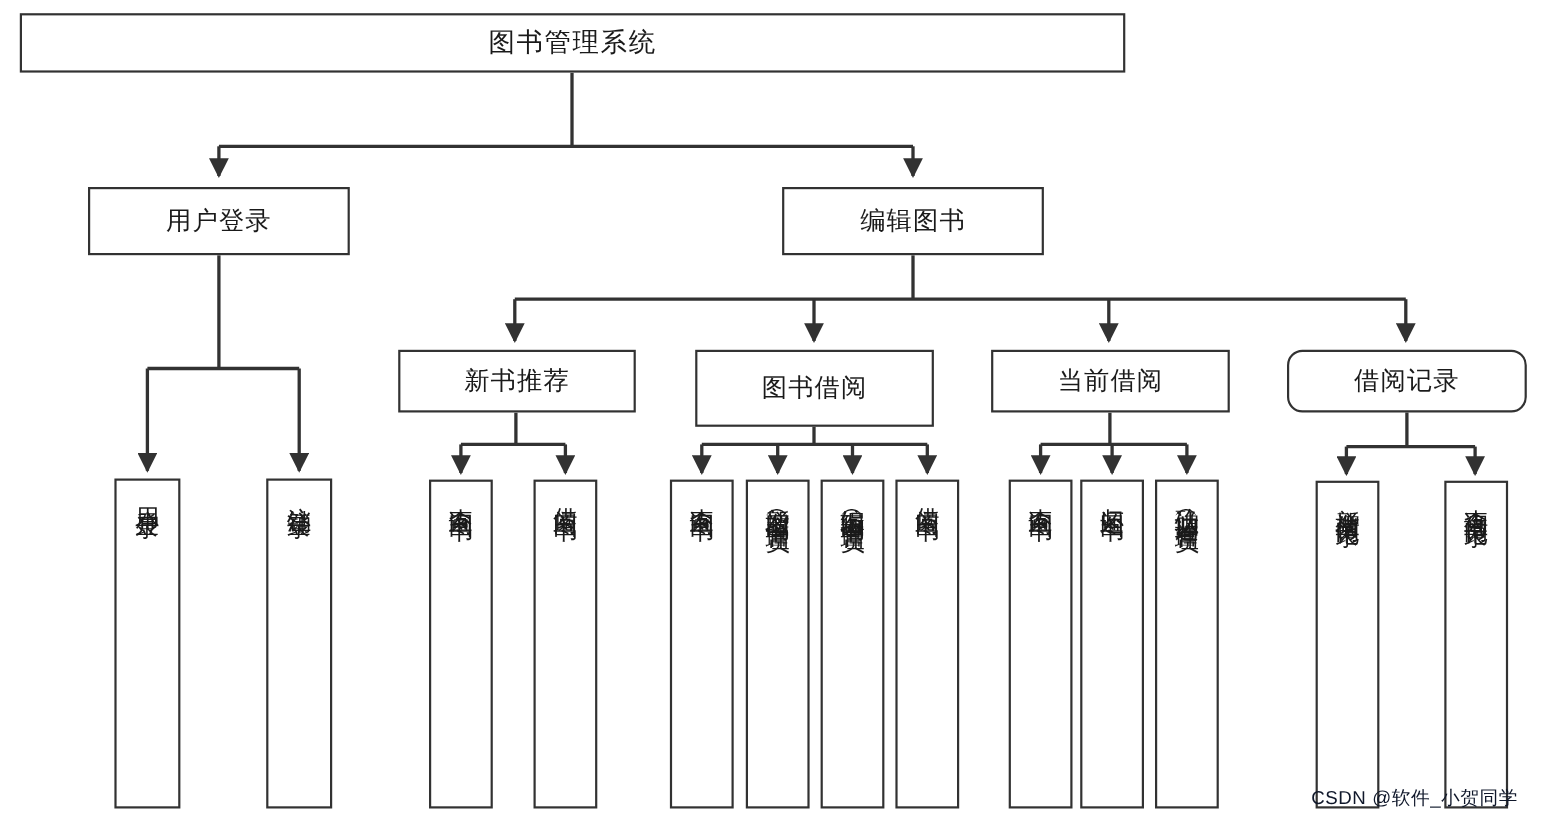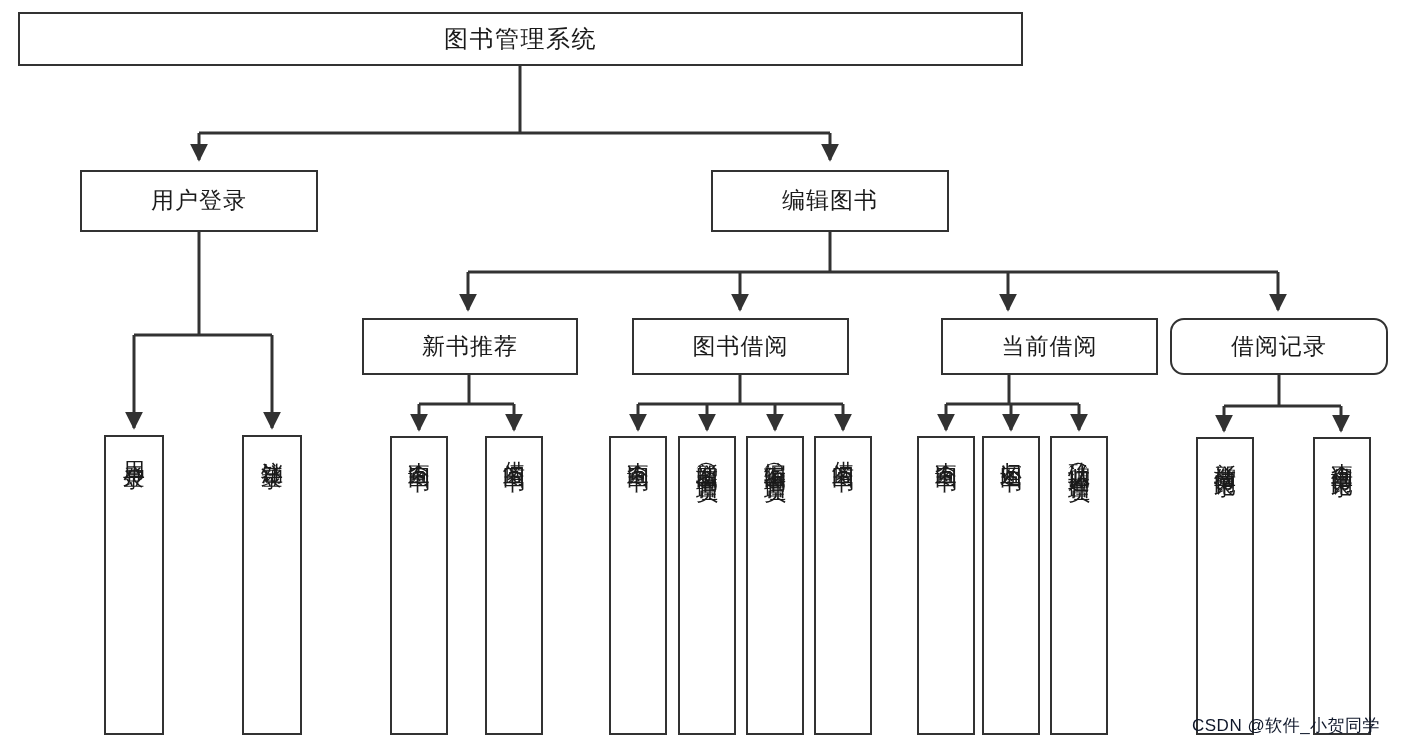--- a/index.html
+++ b/index.html
@@ -140,24 +140,24 @@
   <div class="node horiz" style="left:80px; top:170px; width:238px; height:62px;">
     <span class="node-label">用户登录</span>
   </div>
   <div class="node horiz" style="left:711px; top:170px; width:238px; height:62px;">
     <span class="node-label">编辑图书</span>
   </div>
 
   <div class="node horiz" style="left:362px; top:318px; width:216px; height:57px;justify-content:center;">
     <span class="node-label">新书推荐</span>
   </div>
-  <div class="node horiz" style="left:632px; top:318px; width:217px; height:57px;">
+  <div class="node horiz" style="left:632px; top:318px; width:217px; height:70px;">
     <span class="node-label">图书借阅</span>
   </div>
-  <div class="node horiz" style="left:901px; top:318px; width:217px; height:57px;margin-left:40px;">
+  <div class="node horiz" style="left:901px; top:318px; width:217px; height:57px;">
     <span class="node-label">当前借阅</span>
   </div>
   <div class="node horiz" style="left:1170px; top:318px; width:218px; height:57px;border-radius:14px;">
     <span class="node-label">借阅记录</span>
   </div>
 
   <div class="node vert" style="left:104px; top:435px; width:60px; height:300px;">
     <span class="node-label">用户登录</span>
   </div>
   <div class="node vert" style="left:242px; top:435px; width:60px; height:300px;">

